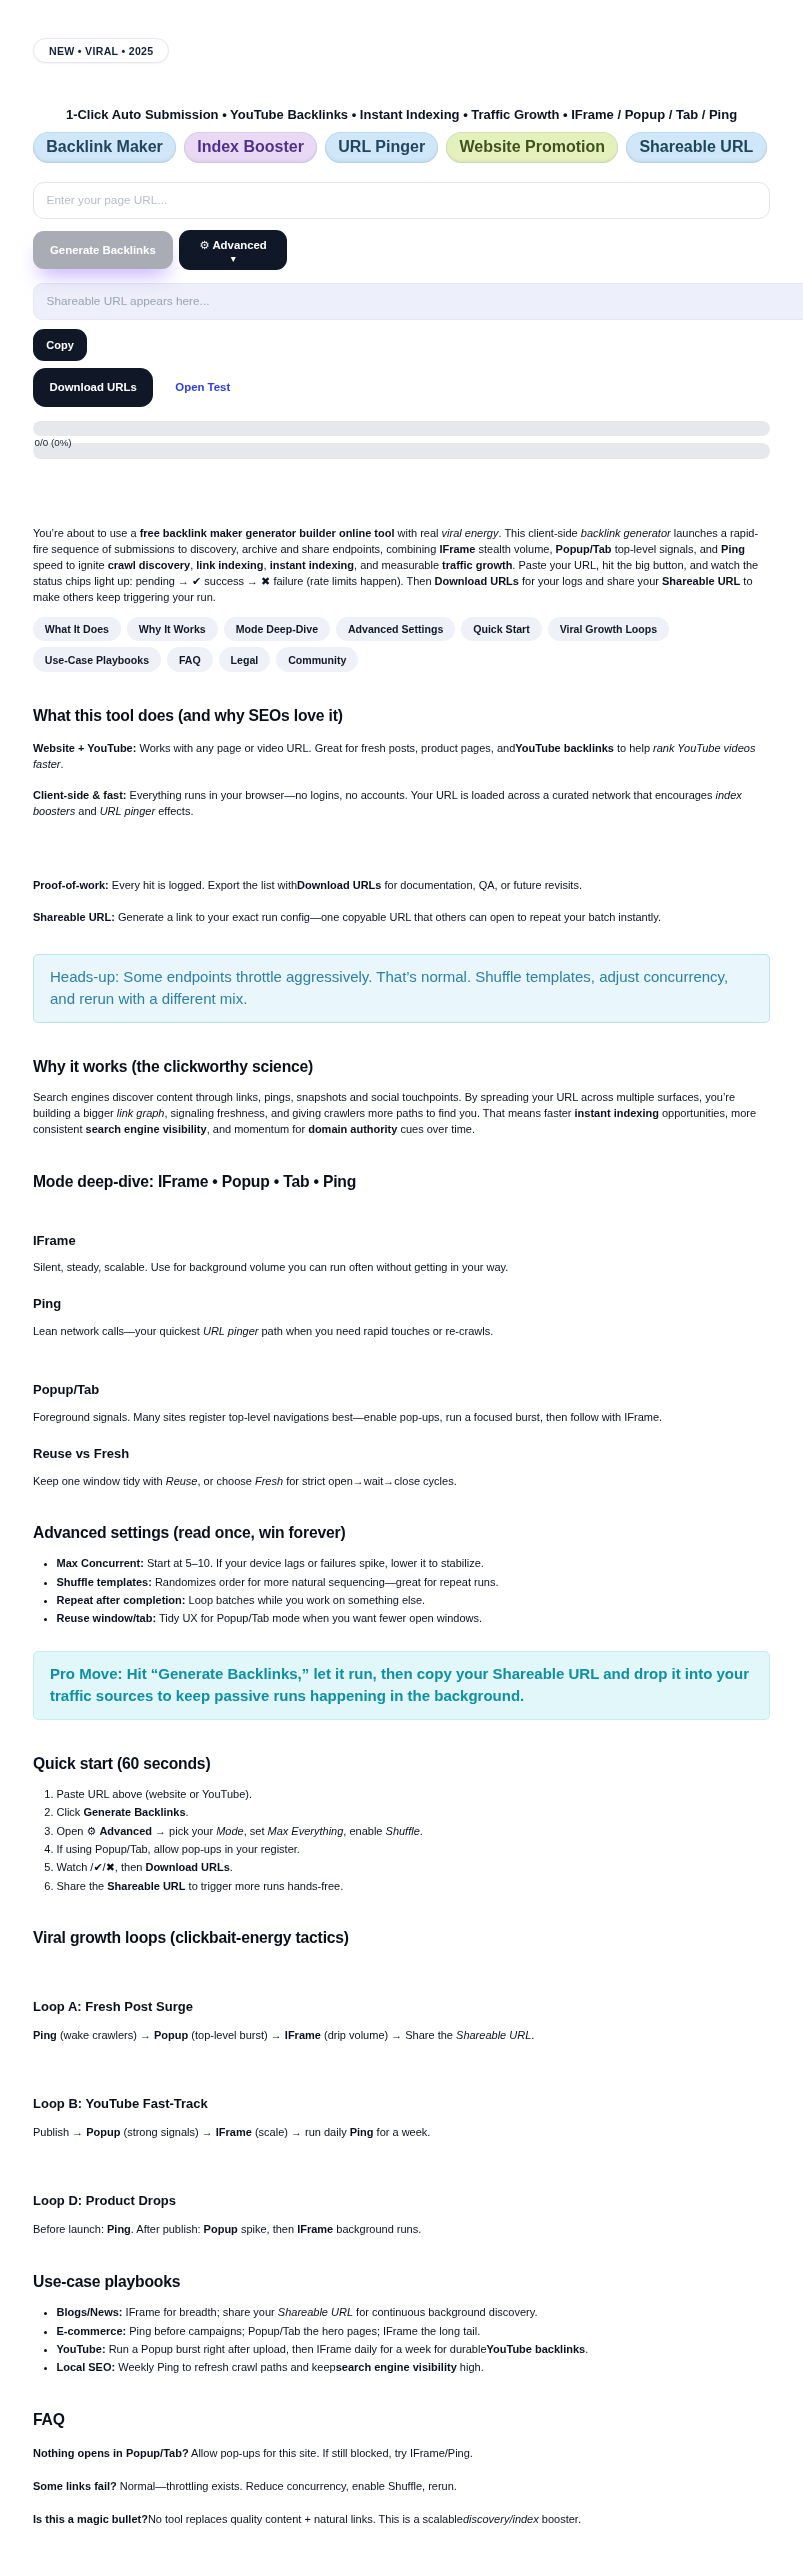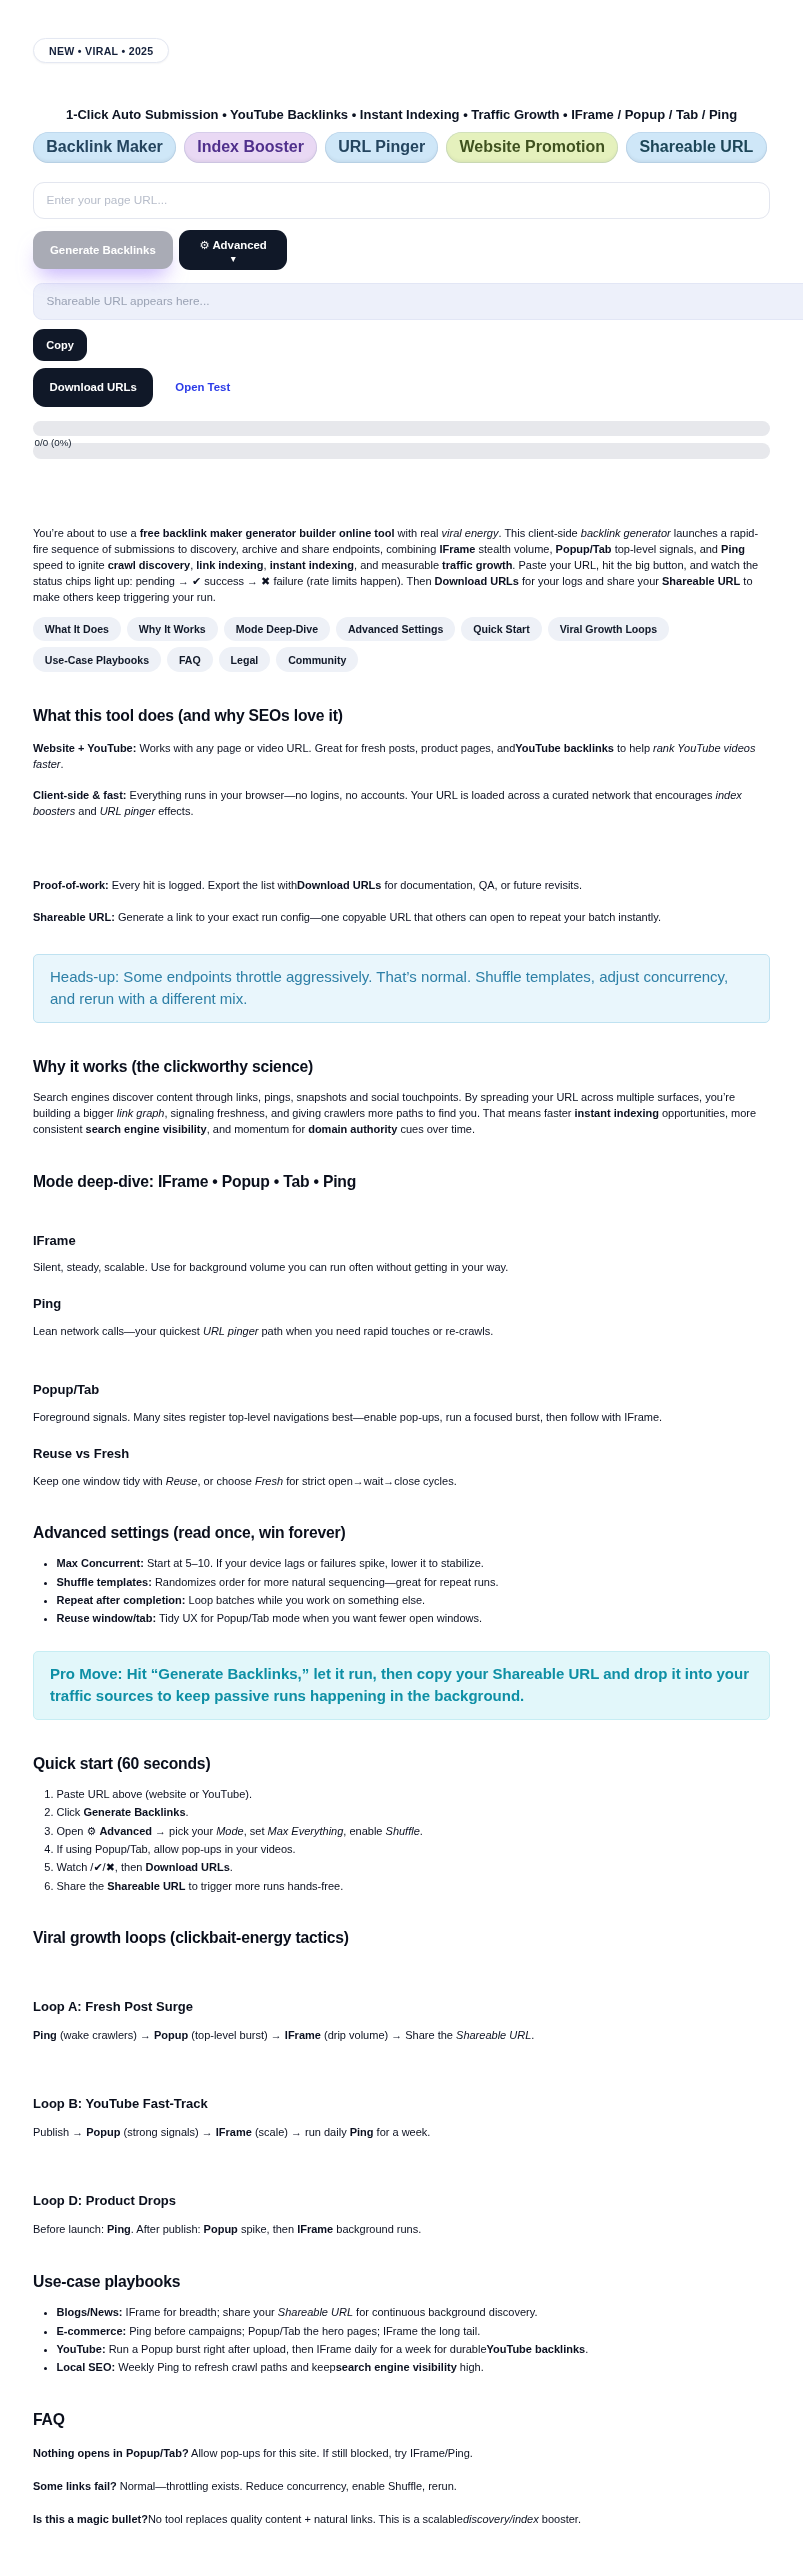--- a/index.html
+++ b/index.html
@@ -194,21 +194,21 @@
     <li><strong>Reuse window/tab:</strong><span> Tidy UX for Popup/Tab mode when you want fewer open windows.</span></li>
   </ul>
   <div class="callout promove"><span>Pro Move: Hit “Generate Backlinks,” let it run, then copy your Shareable URL and drop it into your traffic sources to keep passive runs happening in the background.</span></div>
 
   
   <h2>Quick start (60 seconds)</h2>
   <ol class="steps">
     <li><span>Paste URL above (website or YouTube).</span></li>
     <li><span>Click </span><strong>Generate Backlinks</strong><span>.</span></li>
     <li><span>Open ⚙ </span><strong>Advanced</strong><span> → pick your </span><em>Mode</em><span>, set </span><em>Max Everything</em><span>, enable </span><em>Shuffle</em><span>.</span></li>
-    <li><span>If using Popup/Tab, allow pop-ups in your videos.</span></li>
+    <li><span>If using Popup/Tab, allow pop-ups in your register.</span></li>
     <li><span>Watch /✔/✖, then </span><strong>Download URLs</strong><span>.</span></li>
     <li><span>Share the </span><strong>Shareable URL</strong><span> to trigger more runs hands-free.</span></li>
   </ol>
 
   
   <h2>Viral growth loops (clickbait-energy tactics)</h2>
   <div class="loop-block">
     <h3>Loop A: Fresh Post Surge</h3>
     <p><strong>Ping</strong><span> (wake crawlers) → </span><strong>Popup</strong><span> (top-level burst) → </span><strong>IFrame</strong><span> (drip volume) → Share the </span><em>Shareable URL</em><span>.</span></p>
   </div>

